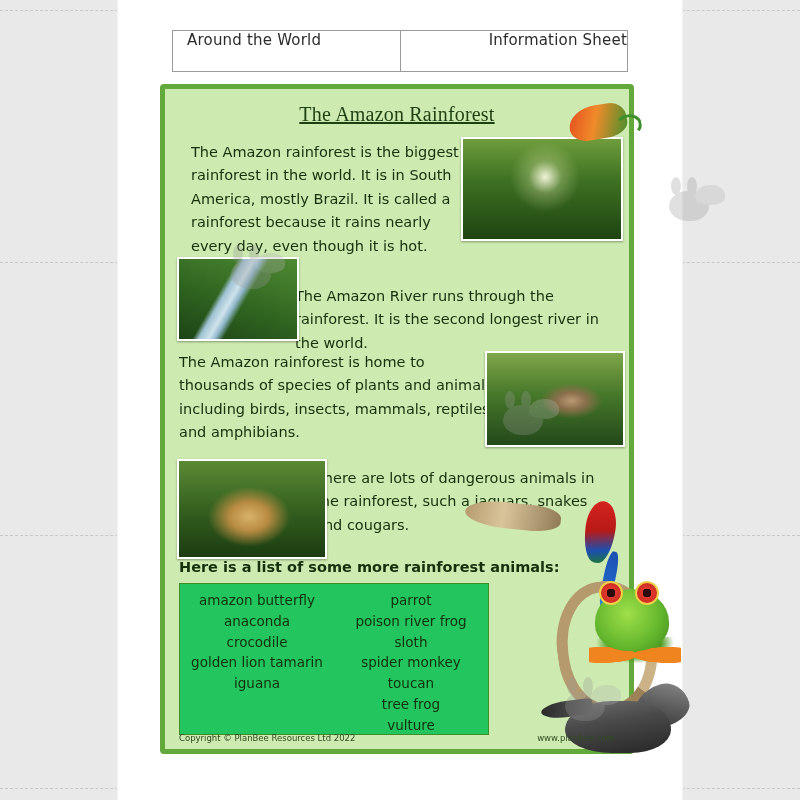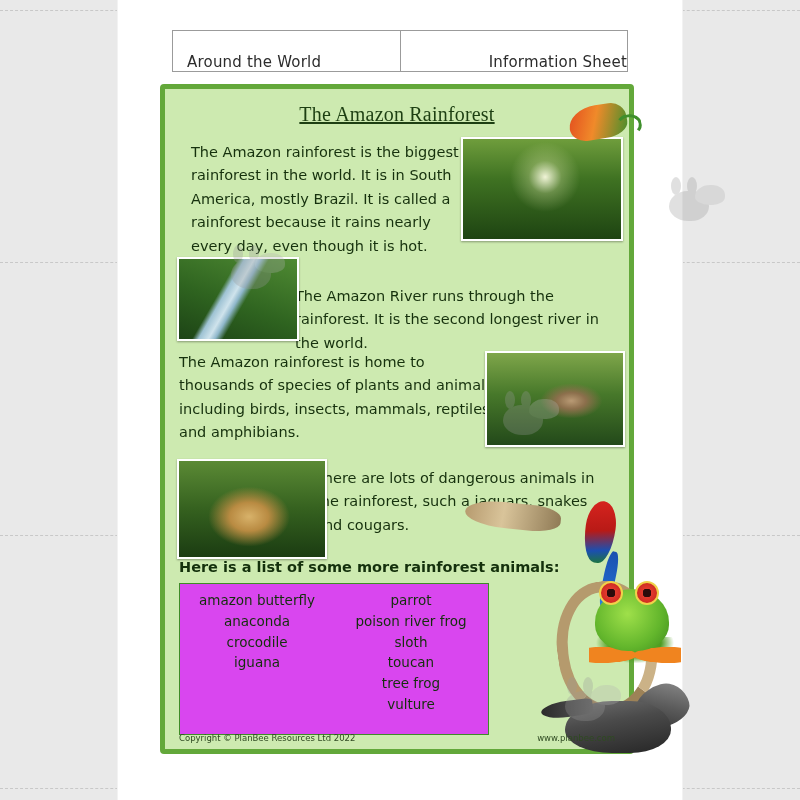--- a/index.html
+++ b/index.html
@@ -68,21 +68,21 @@
     left: 172px;
     top: 30px;
     width: 456px;
     height: 42px;
     display: flex;
   }
   .header-box {
     border: 1px solid #9b9b9b;
     background: #ffffff;
     display: flex;
-    align-items: flex-end;
+    align-items: flex-start;
     box-sizing: border-box;
   }
   .header-box.left {
     width: 50%;
     padding-left: 14px;
     border-right: none;
   }
   .header-box.right {
     width: 50%;
     justify-content: flex-end;
@@ -145,21 +145,21 @@
     color: #14300c;
   }
 
   .list-box {
     position: absolute;
     left: 14px;
     top: 494px;
     width: 310px;
     height: 152px;
     border: 1px solid #3f8c28;
-    background: #d946ef;
+    background: #22c55e;
     display: flex;
     box-sizing: border-box;
     padding: 6px 0;
   }
   .list-col {
     flex: 1;
     text-align: center;
     font-family: "DejaVu Sans", sans-serif;
     font-size: 13.5px;
     line-height: 1.54;
@@ -396,26 +396,28 @@
       <div class="img-jaguar"></div>
     </div>
 
     <div class="list-heading">Here is a list of some more rainforest animals:</div>
 
     <div class="list-box">
       <div class="list-col">
         <div>amazon butterfly</div>
         <div>anaconda</div>
         <div>crocodile</div>
+        <div>golden lion tamarin</div>
         <div>iguana</div>
       </div>
       <div class="list-col">
         <div>parrot</div>
         <div>poison river frog</div>
         <div>sloth</div>
+        <div>spider monkey</div>
         <div>toucan</div>
         <div>tree frog</div>
         <div>vulture</div>
       </div>
     </div>
 
     <div class="cutout chameleon"></div>
     <div class="cutout lizard"></div>
     <div class="cutout macaw-tail"></div>
     <div class="cutout macaw-body"></div>

